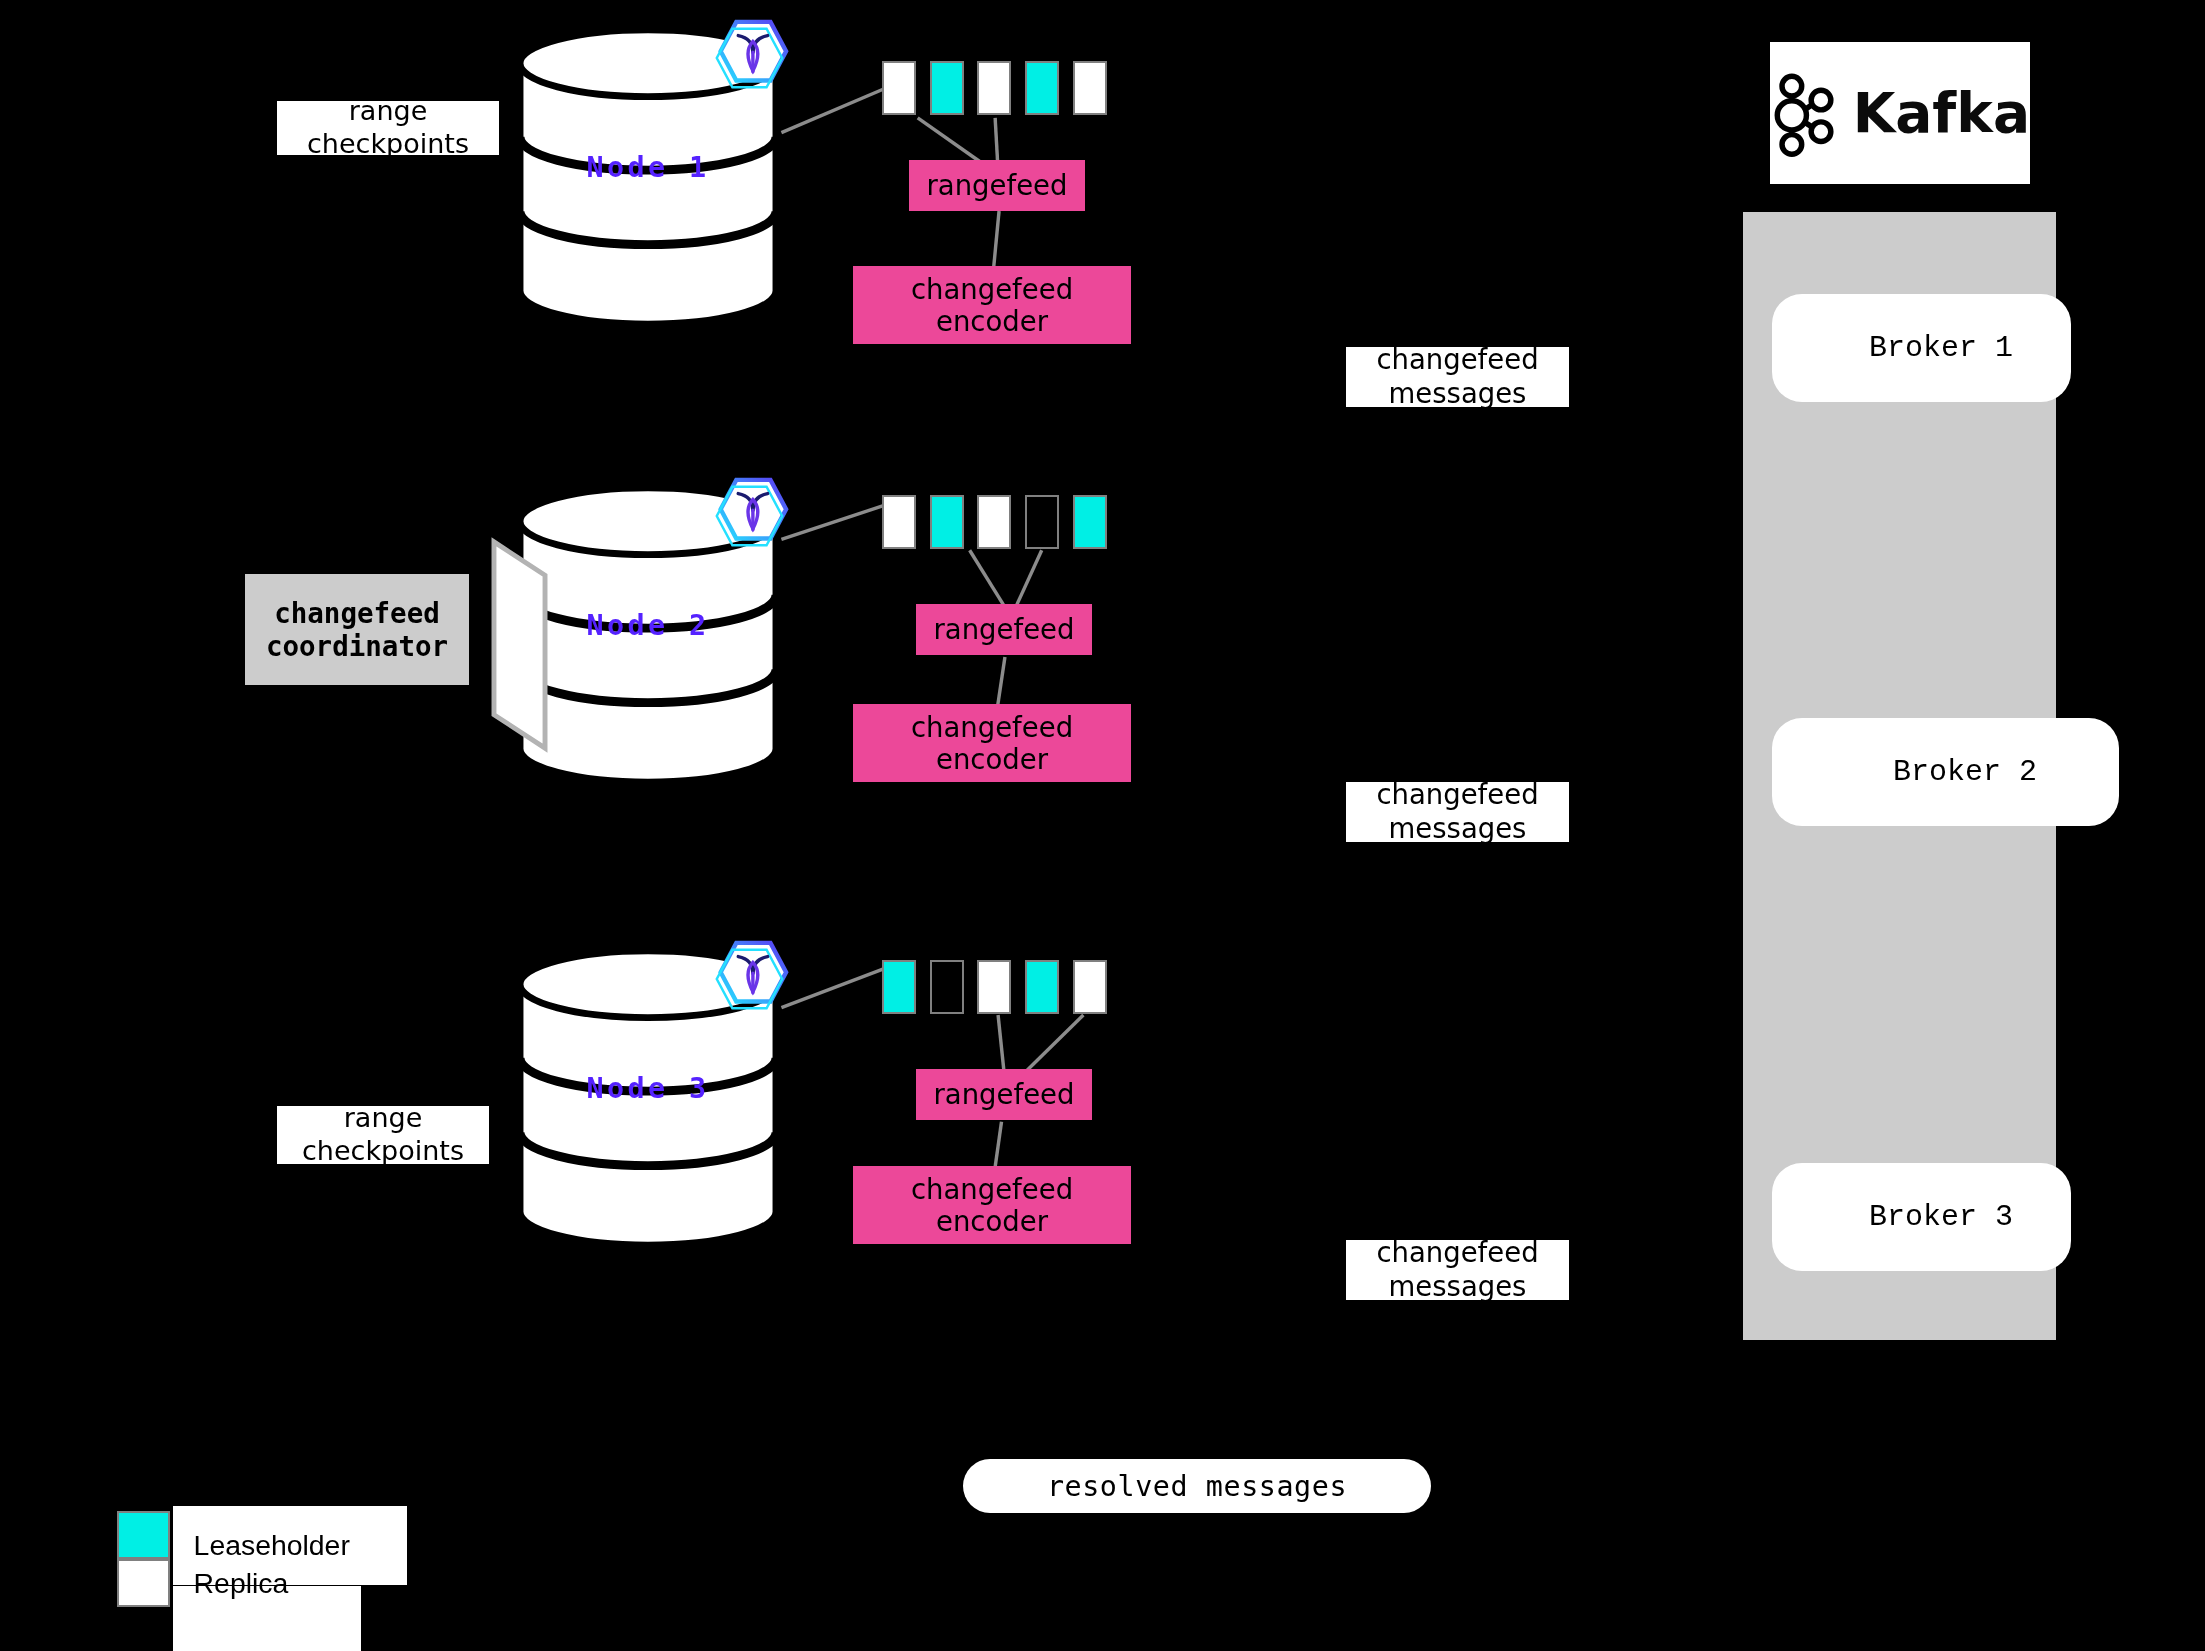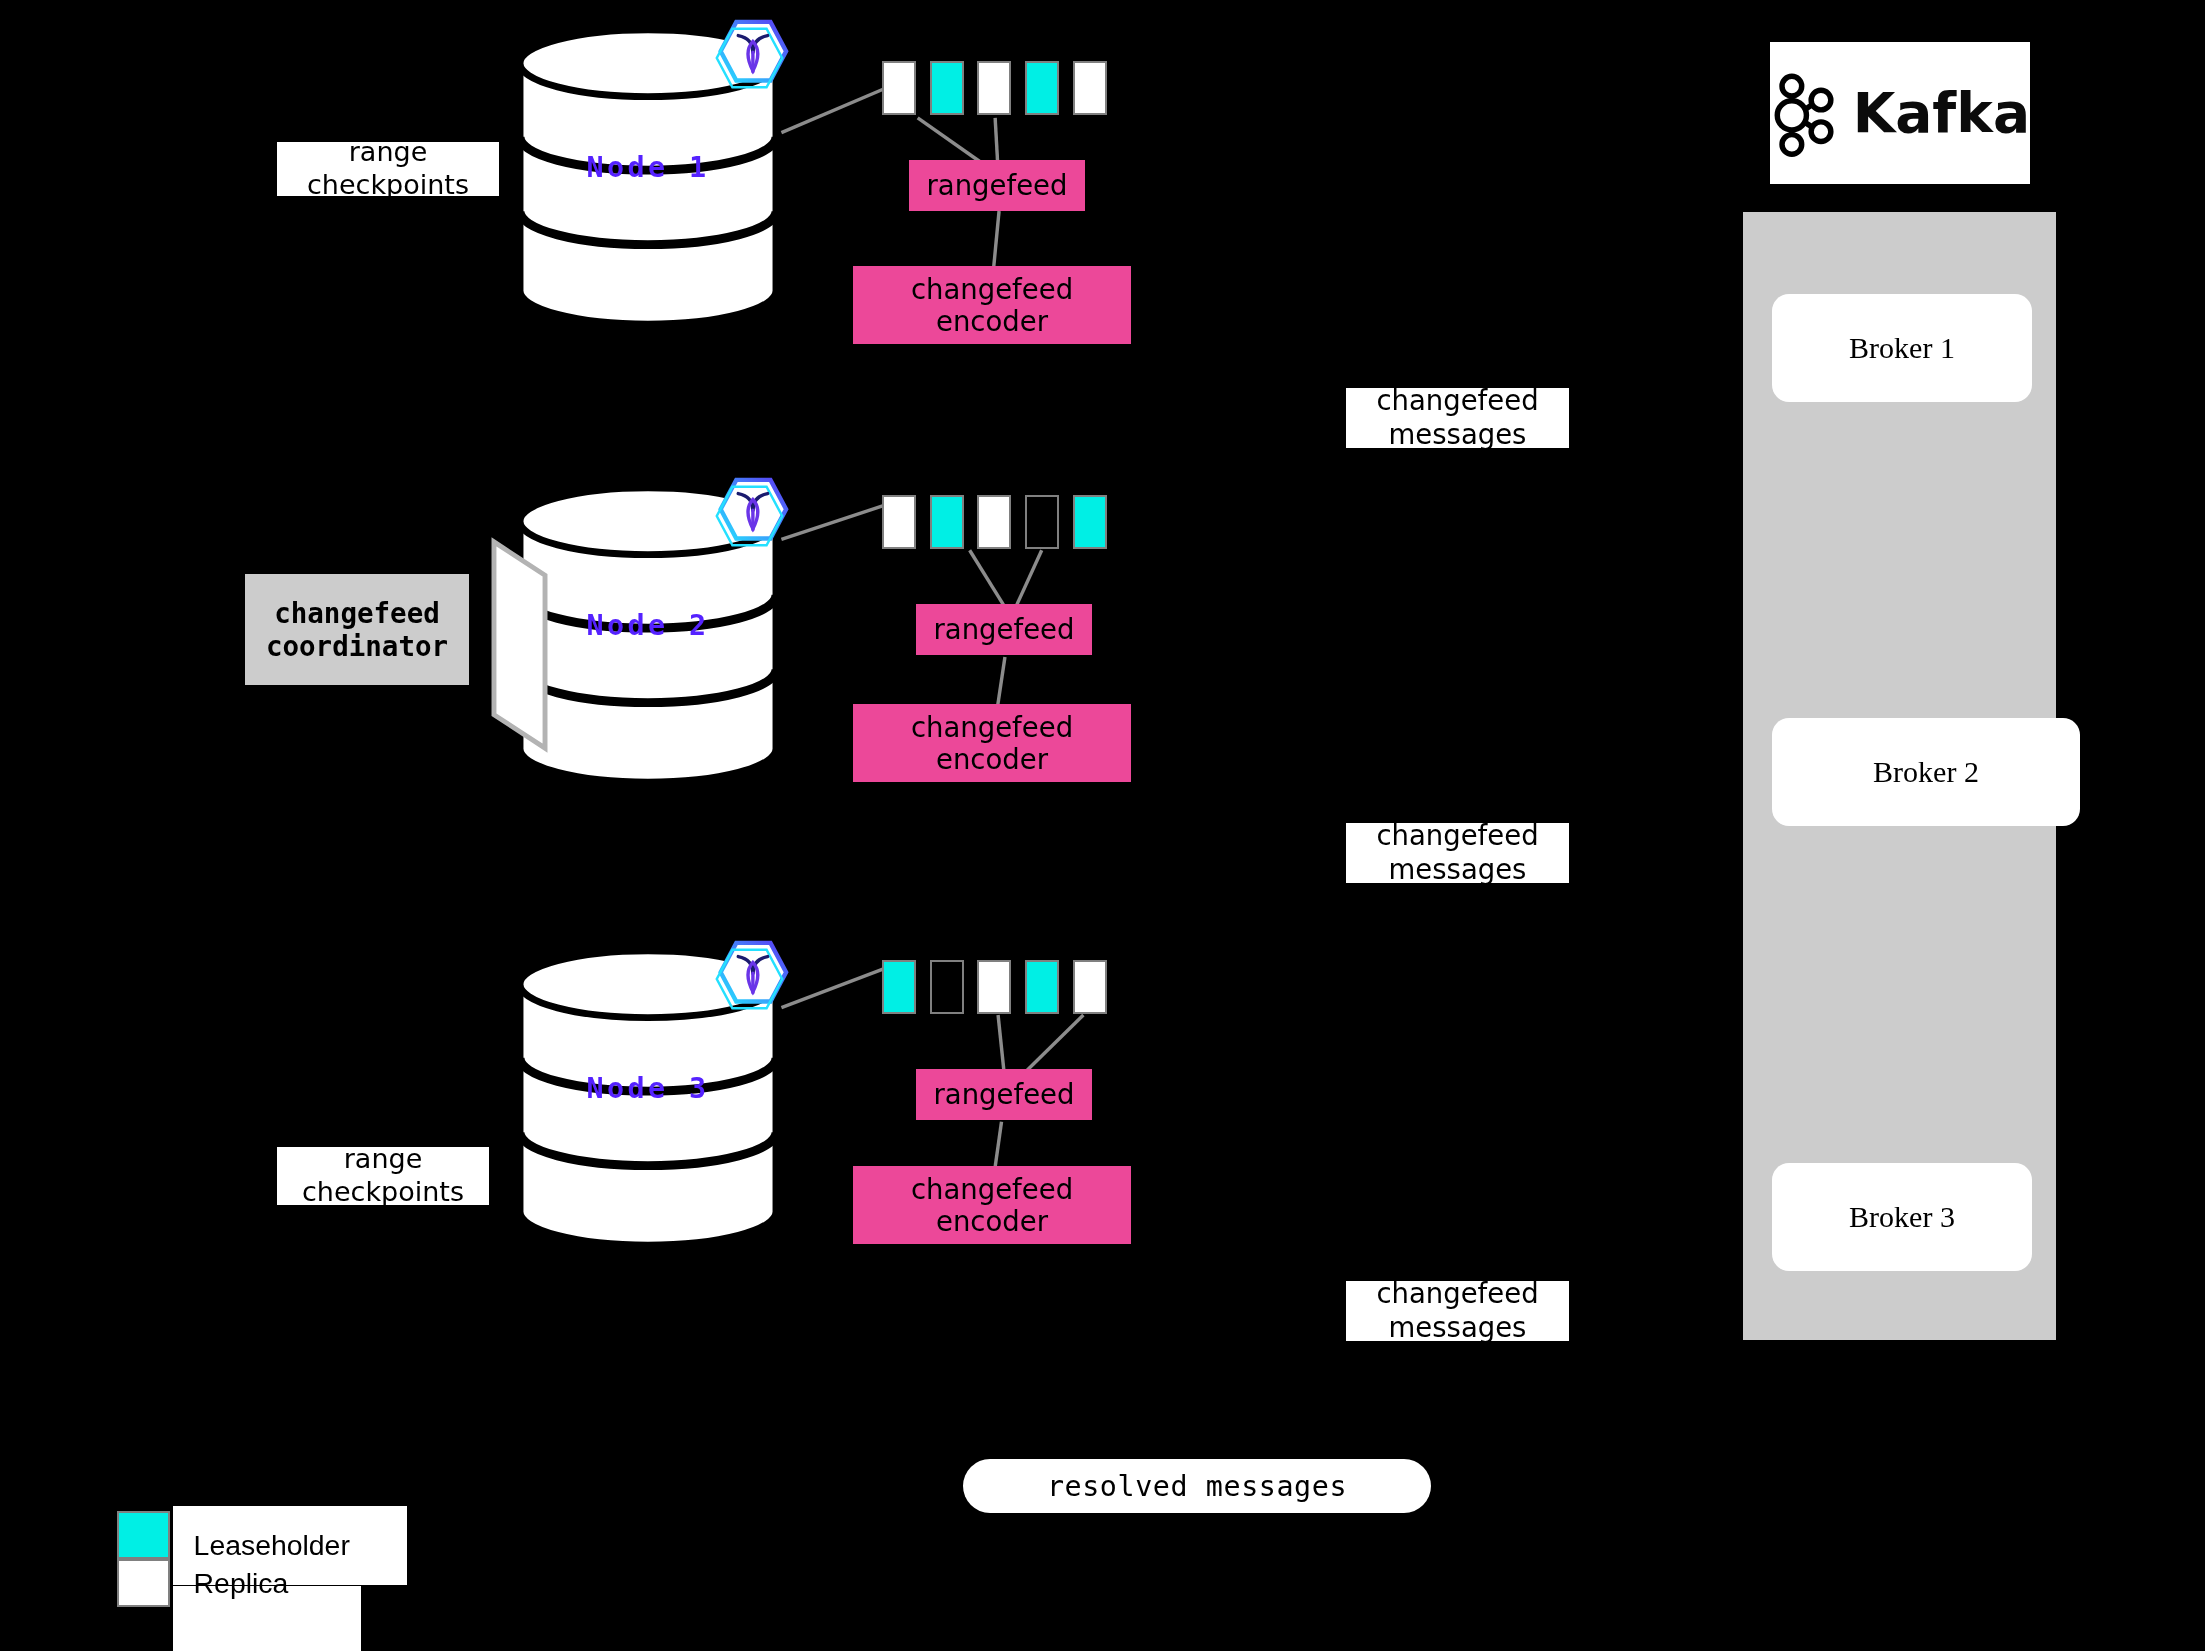--- a/index.html
+++ b/index.html
@@ -28,39 +28,39 @@
   
   .graybox{position:absolute;background:#ec4899;color:#000;
            display:flex;align-items:center;justify-content:center;
            text-align:center;line-height:1.18;
            font-family:"DejaVu Sans","Liberation Sans",sans-serif;}
 
   
   .whitebox{position:absolute;background:#ffffff;color:#000;
             text-align:center;line-height:1.22;
             font-family:"DejaVu Sans","Liberation Sans",sans-serif;
-            overflow:visible;margin-top:41px;}
+            overflow:visible;}
   .whitebox .inner{position:absolute;left:0;top:50%;
                    transform:translateY(-50%);width:100%;}
 
   
   .coordbox{position:absolute;background:#cccccc;color:#000;
             display:flex;align-items:center;justify-content:center;
             text-align:center;line-height:1.2;font-weight:bold;
             font-family:"DejaVu Sans Mono","Liberation Mono",monospace;}
 
   
   .kafka-logo{position:absolute;background:#fff;
               display:flex;align-items:center;justify-content:center;}
   .kafka-word{font-family:"DejaVu Sans","Liberation Sans",sans-serif;
               font-weight:bold;color:#0b0b0b;}
   .kafka-panel{position:absolute;background:#cccccc;}
-  .broker{position:absolute;background:#ffffff;border-radius:17px;
+  .broker{position:absolute;background:#ffffff;border-radius:30px;
           display:flex;align-items:center;justify-content:center;
-          color:#000;font-family:Liberation Serif, serif;}
+          color:#000;font-family:Liberation Mono, monospace;padding-left:39px;}
 
   
   .pill{position:absolute;background:#ffffff;border-radius:490px;
         display:flex;align-items:center;justify-content:center;
         color:#000;font-family:"DejaVu Sans Mono","Liberation Mono",monospace;
         letter-spacing:.02em;}
 
   
   .legend-swatch{position:absolute;box-sizing:border-box;border:2.9px solid #808080;}
   .legend-label{position:absolute;background:#fff;color:#000;

